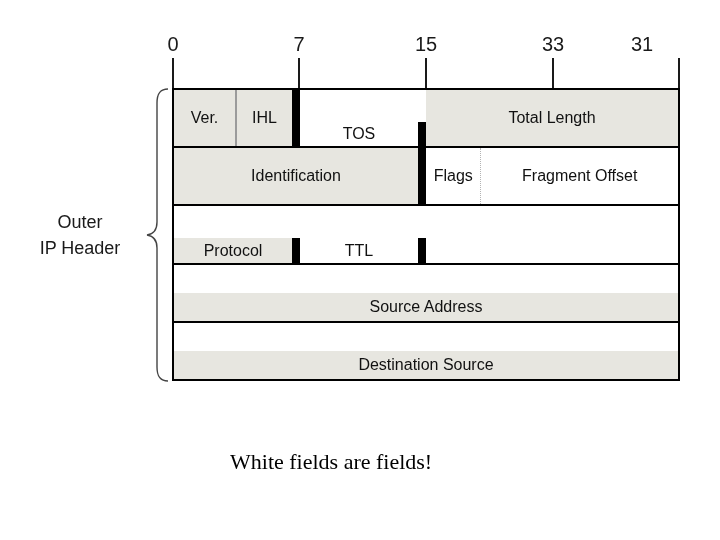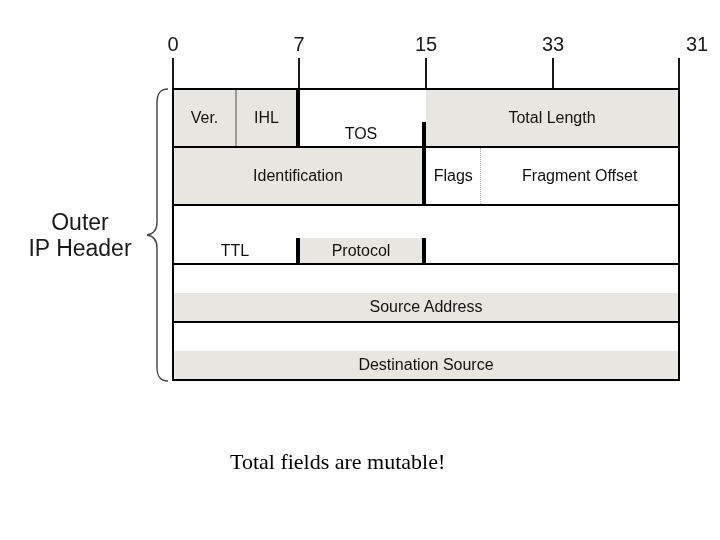--- a/index.html
+++ b/index.html
@@ -24,47 +24,47 @@
   .hrow{display:flex;flex:1;border-bottom:2px solid #000;min-height:0;}
   .hrow:last-child{border-bottom:none;}
   .cell{
     display:flex;align-items:center;justify-content:center;
     box-sizing:border-box;font-size:16px;white-space:nowrap;overflow:hidden;
     background:var(--mutable,#fff);
   }
   .shaded{background:var(--shaded,#e7e6e0);}
   .w125{width:12.5%;} .w25{width:25%;margin-top:32px;} .w50{width:50%;}
   .w11{width:11%;} .w39{width:39%;} .w100{width:100%;margin-top:28px;}
-  .br-black{border-right:4px solid #000000;}
+  .br-black{border-right:8px solid #000000;}
   .br-gray{border-right:2px solid #9b9b9b;}
   .br-dot{border-right:1px dotted #b3b3b3;}
   
   .side-label{
     position:absolute;left:18px;top:209px;width:124px;
-    text-align:center;font-size:23px;line-height:26px;color:#1a1a1a;
+    text-align:center;font-size:18px;line-height:26px;color:#1a1a1a;
   }
   .brace{position:absolute;left:145px;top:87px;}
   
   .caption{
     position:absolute;left:230px;top:449px;
     font-family:"Liberation Serif","DejaVu Serif",serif;
     font-size:22px;color:#000;white-space:nowrap;
   }
 </style>
 </head>
 <body>
 
 <div class="canvas">
 
   <div>
     <span class="tick-label" style="left:173px">0</span>
     <span class="tick-label" style="left:299px">7</span>
     <span class="tick-label" style="left:426px">15</span>
     <span class="tick-label" style="left:553px">33</span>
-    <span class="tick-label" style="left:697px">31</span>
+    <span class="tick-label" style="left:642px">31</span>
     <div class="tick-line" style="left:172px"></div>
     <div class="tick-line" style="left:298px"></div>
     <div class="tick-line" style="left:425px"></div>
     <div class="tick-line" style="left:552px"></div>
     <div class="tick-line" style="left:678px"></div>
   </div>
 
   <div class="side-label">
     <div>Outer</div>
     <div>IP Header</div>
@@ -97,37 +97,37 @@
         </div>
       <div class="cell w11 br-dot">
           <span>Flags</span>
         </div>
       <div class="cell w39">
           <span>Fragment Offset</span>
         </div>
     </div>
 
     <div class="hrow">
+      <div class="cell shaded w25 br-black">
+          <span>Protocol</span>
+        </div>
       <div class="cell w25 br-black">
           <span>TTL</span>
-        </div>
-      <div class="cell shaded w25 br-black">
-          <span>Protocol</span>
         </div>
     </div>
 
     <div class="hrow">
       <div class="cell shaded w100">
           <span>Source Address</span>
         </div>
     </div>
 
     <div class="hrow">
       <div class="cell shaded w100">
           <span>Destination Source</span>
         </div>
     </div>
 
   </div>
 
-  <div class="caption">Total fields are mutable!</div>
+  <div class="caption">White fields are fields!</div>
 
 </div>
 
 </body></html>

